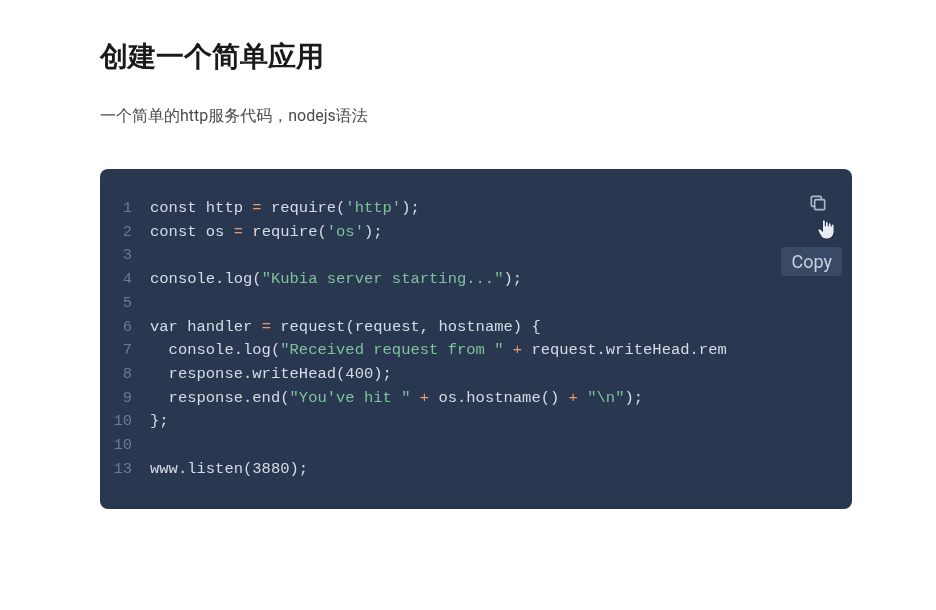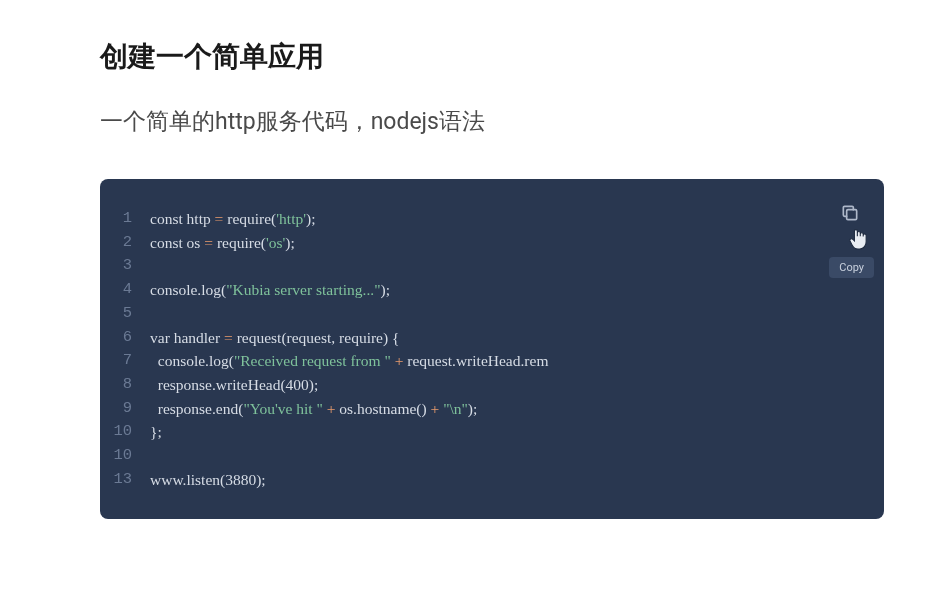--- a/index.html
+++ b/index.html
@@ -9,30 +9,30 @@
     }
     body {
       font-family: -apple-system, BlinkMacSystemFont, "Segoe UI", Roboto, "Helvetica Neue", Arial, "PingFang SC", "Microsoft YaHei", sans-serif;
       background: #ffffff;
       width: 936px;
       height: 610px;
       padding: 0;
       position: relative;
     }
     .container {
-      padding: 38px 52px 0 100px;
+      padding: 38px 84px 0 100px;
     }
     .heading {
       font-size: 28px;
       font-weight: 700;
       color: #1a1a1a;
       margin-bottom: 30px;
     }
     .description {
-      font-size: 23px;
+      font-size: 16px;
       color: #4a4a4a;
       margin-bottom: 42px;
     }
     .code-block {
       background: #293750;
       border-radius: 8px;
       padding: 28px 0 28px 0;
       position: relative;
       overflow: hidden;
     }
@@ -50,21 +50,20 @@
       width: 50px;
       text-align: right;
       padding-right: 18px;
       user-select: none;
       flex-shrink: 0;
     }
     .line-content {
       color: #d6dce5;
       flex: 1;
       overflow: hidden;
-      font-family: Liberation Serif, serif;
     }
     .tok-kw { color: #d6dce5; }
     .tok-op { color: #e89b6c; }
     .tok-str { color: #7fc29b; }
     .tok-plain { color: #d6dce5; }
     .copy-wrap {
       position: absolute;
       top: 24px;
       right: 24px;
       display: flex;
@@ -88,40 +87,40 @@
       width: 22px;
       height: 24px;
       color: #e8ecf2;
     }
     .tooltip {
       position: absolute;
       top: 78px;
       right: 10px;
       background: #3a4a66;
       color: #c8d0dd;
-      font-size: 11px;
+      font-size: 18px;
       padding: 4px 10px;
       border-radius: 4px;
     }
   </style>
 </head>
 <body>
 
 <div class="container">
   <h1 class="heading">创建一个简单应用</h1>
   <p class="description">一个简单的http服务代码，nodejs语法</p>
 
   <div class="code-block">
     <div class="code-content" id="code-lines">
         <div class="code-line"><span class="line-number">1</span><span class="line-content"><span class="tok-kw">const</span><span class="tok-plain"> http </span><span class="tok-op">=</span><span class="tok-plain"> require(</span><span class="tok-str">'http'</span><span class="tok-plain">);</span></span></div>
         <div class="code-line"><span class="line-number">2</span><span class="line-content"><span class="tok-kw">const</span><span class="tok-plain"> os </span><span class="tok-op">=</span><span class="tok-plain"> require(</span><span class="tok-str">'os'</span><span class="tok-plain">);</span></span></div>
         <div class="code-line"><span class="line-number">3</span><span class="line-content">&nbsp;</span></div>
         <div class="code-line"><span class="line-number">4</span><span class="line-content"><span class="tok-plain">console.log(</span><span class="tok-str">"Kubia server starting..."</span><span class="tok-plain">);</span></span></div>
         <div class="code-line"><span class="line-number">5</span><span class="line-content">&nbsp;</span></div>
-        <div class="code-line"><span class="line-number">6</span><span class="line-content"><span class="tok-kw">var</span><span class="tok-plain"> handler </span><span class="tok-op">=</span><span class="tok-plain"> </span><span class="tok-kw">request</span><span class="tok-plain">(request, require) {</span></span></div>
+        <div class="code-line"><span class="line-number">6</span><span class="line-content"><span class="tok-kw">var</span><span class="tok-plain"> handler </span><span class="tok-op">=</span><span class="tok-plain"> </span><span class="tok-kw">request</span><span class="tok-plain">(request, hostname) {</span></span></div>
         <div class="code-line"><span class="line-number">7</span><span class="line-content"><span class="tok-plain">  console.log(</span><span class="tok-str">"Received request from "</span><span class="tok-plain"> </span><span class="tok-op">+</span><span class="tok-plain"> request.writeHead.rem</span></span></div>
         <div class="code-line"><span class="line-number">8</span><span class="line-content"><span class="tok-plain">  response.writeHead(400);</span></span></div>
         <div class="code-line"><span class="line-number">9</span><span class="line-content"><span class="tok-plain">  response.end(</span><span class="tok-str">"You've hit "</span><span class="tok-plain"> </span><span class="tok-op">+</span><span class="tok-plain"> os.hostname() </span><span class="tok-op">+</span><span class="tok-plain"> </span><span class="tok-str">"\n"</span><span class="tok-plain">);</span></span></div>
         <div class="code-line"><span class="line-number">10</span><span class="line-content"><span class="tok-plain">};</span></span></div>
         <div class="code-line"><span class="line-number">10</span><span class="line-content">&nbsp;</span></div>
         <div class="code-line"><span class="line-number">13</span><span class="line-content"><span class="tok-plain">www.listen(3880);</span></span></div>
       </div>
 
     <div class="copy-wrap">
       <div class="copy-button">

